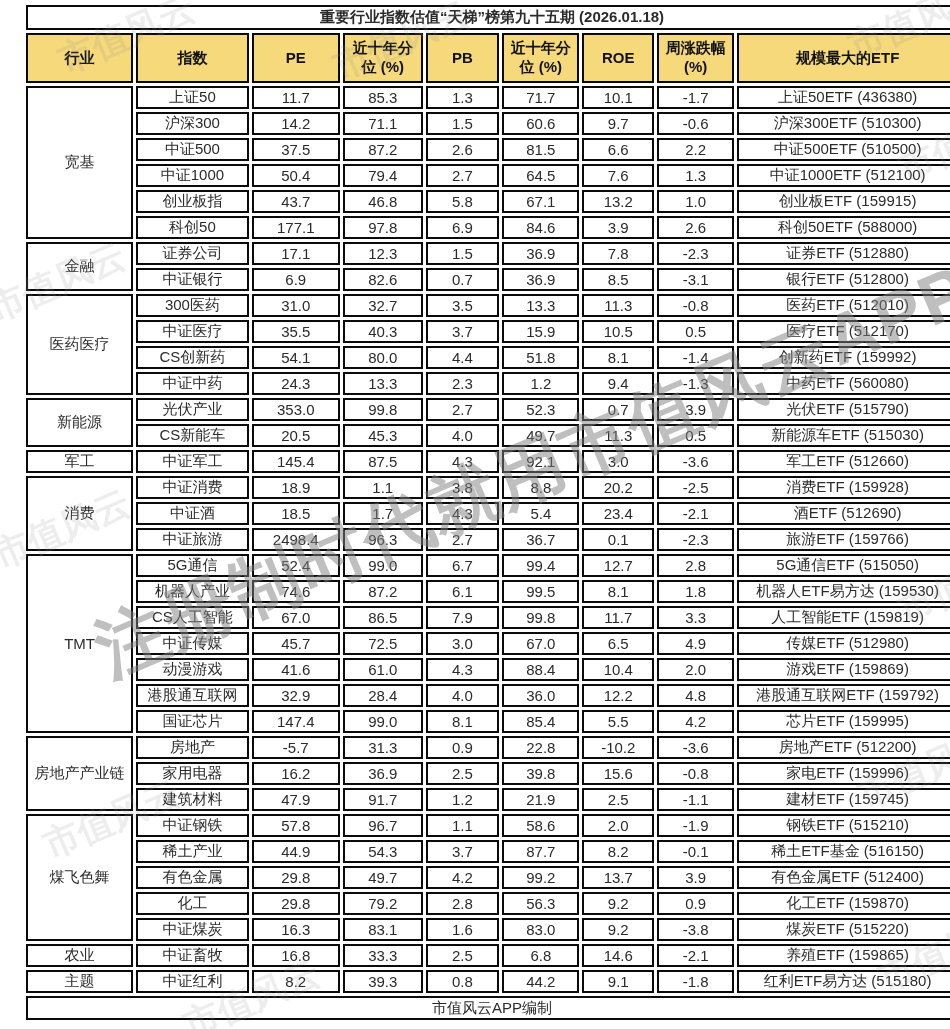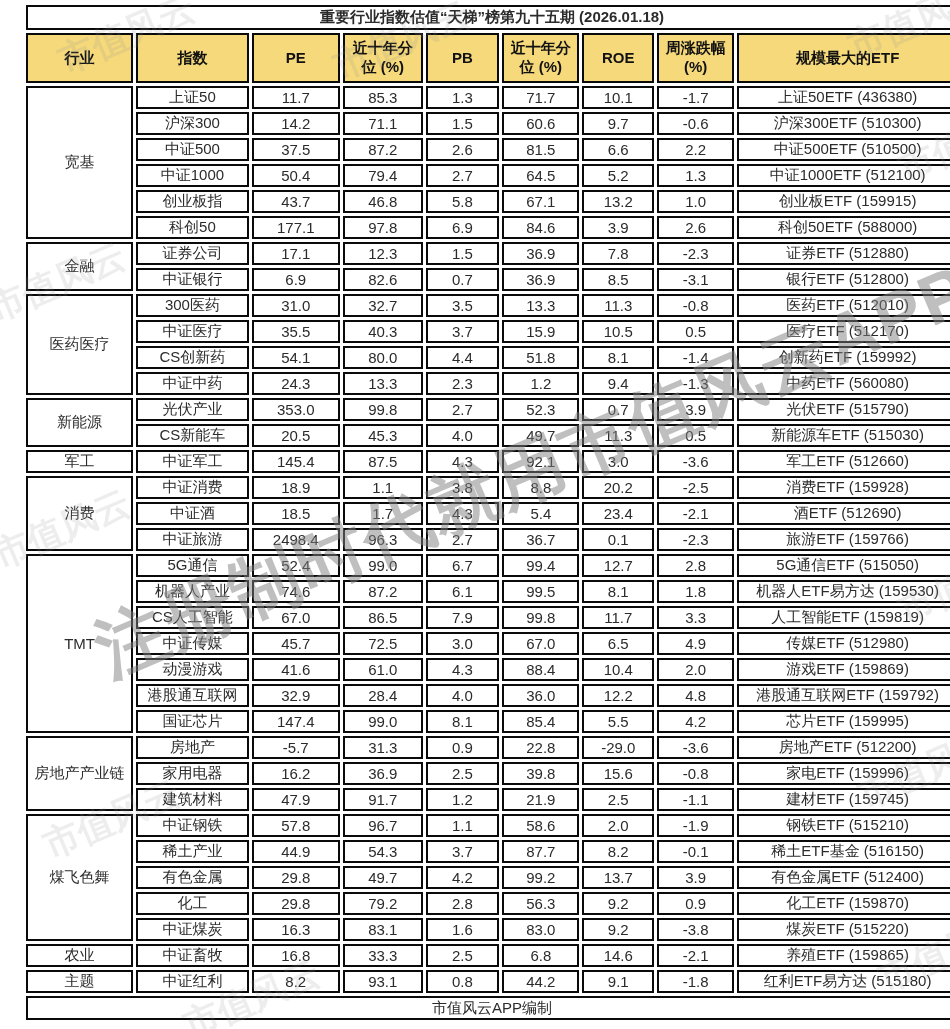--- a/index.html
+++ b/index.html
@@ -149,21 +149,21 @@
           <td>6.6</td>
           <td>2.2</td>
           <td>中证500ETF (510500)</td>
         </tr>
         <tr>
           <td>中证1000</td>
           <td>50.4</td>
           <td>79.4</td>
           <td>2.7</td>
           <td>64.5</td>
-          <td>5.2</td>
+          <td>7.6</td>
           <td>1.3</td>
           <td>中证1000ETF (512100)</td>
         </tr>
         <tr>
           <td>创业板指</td>
           <td>43.7</td>
           <td>46.8</td>
           <td>5.8</td>
           <td>67.1</td>
           <td>13.2</td>
@@ -376,21 +376,21 @@
           <td>4.2</td>
           <td>芯片ETF (159995)</td>
         </tr>
         <tr>
           <td rowspan="3" class="industry-cell">房地产产业链</td>
           <td>房地产</td>
           <td>-5.7</td>
           <td>31.3</td>
           <td>0.9</td>
           <td>22.8</td>
-          <td>-29.0</td>
+          <td>-10.2</td>
           <td>-3.6</td>
           <td>房地产ETF (512200)</td>
         </tr>
         <tr>
           <td>家用电器</td>
           <td>16.2</td>
           <td>36.9</td>
           <td>2.5</td>
           <td>39.8</td>
           <td>15.6</td>
@@ -466,21 +466,21 @@
           <td>2.5</td>
           <td>6.8</td>
           <td>14.6</td>
           <td>-2.1</td>
           <td>养殖ETF (159865)</td>
         </tr>
         <tr>
           <td rowspan="1" class="industry-cell">主题</td>
           <td>中证红利</td>
           <td>8.2</td>
-          <td>93.1</td>
+          <td>39.3</td>
           <td>0.8</td>
           <td>44.2</td>
           <td>9.1</td>
           <td>-1.8</td>
           <td>红利ETF易方达 (515180)</td>
         </tr>
       </tbody>
     <tfoot>
       <tr>
         <td class="footer-cell" colspan="9">市值风云APP编制</td>

